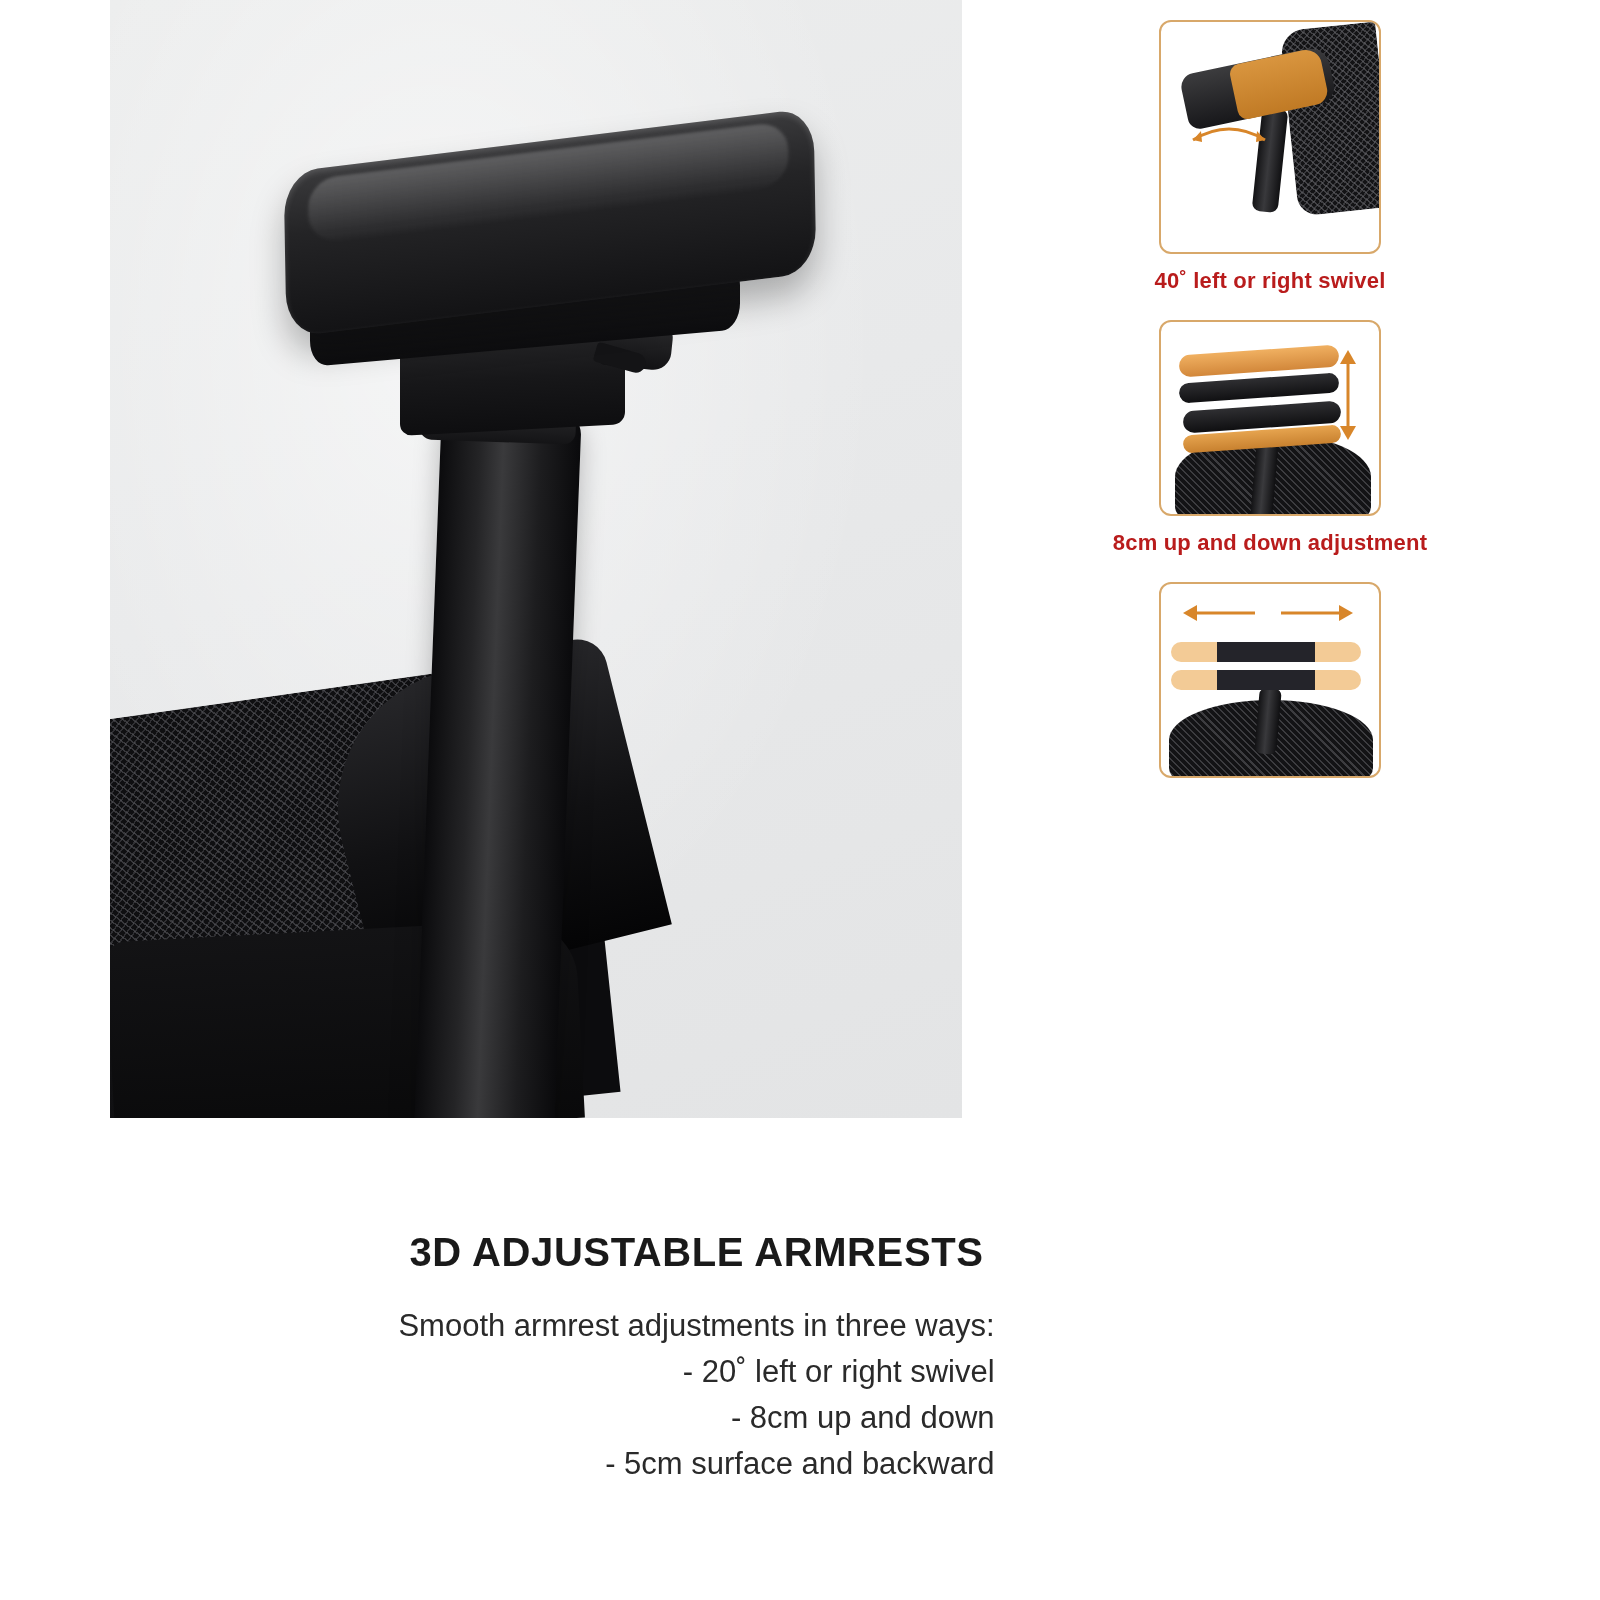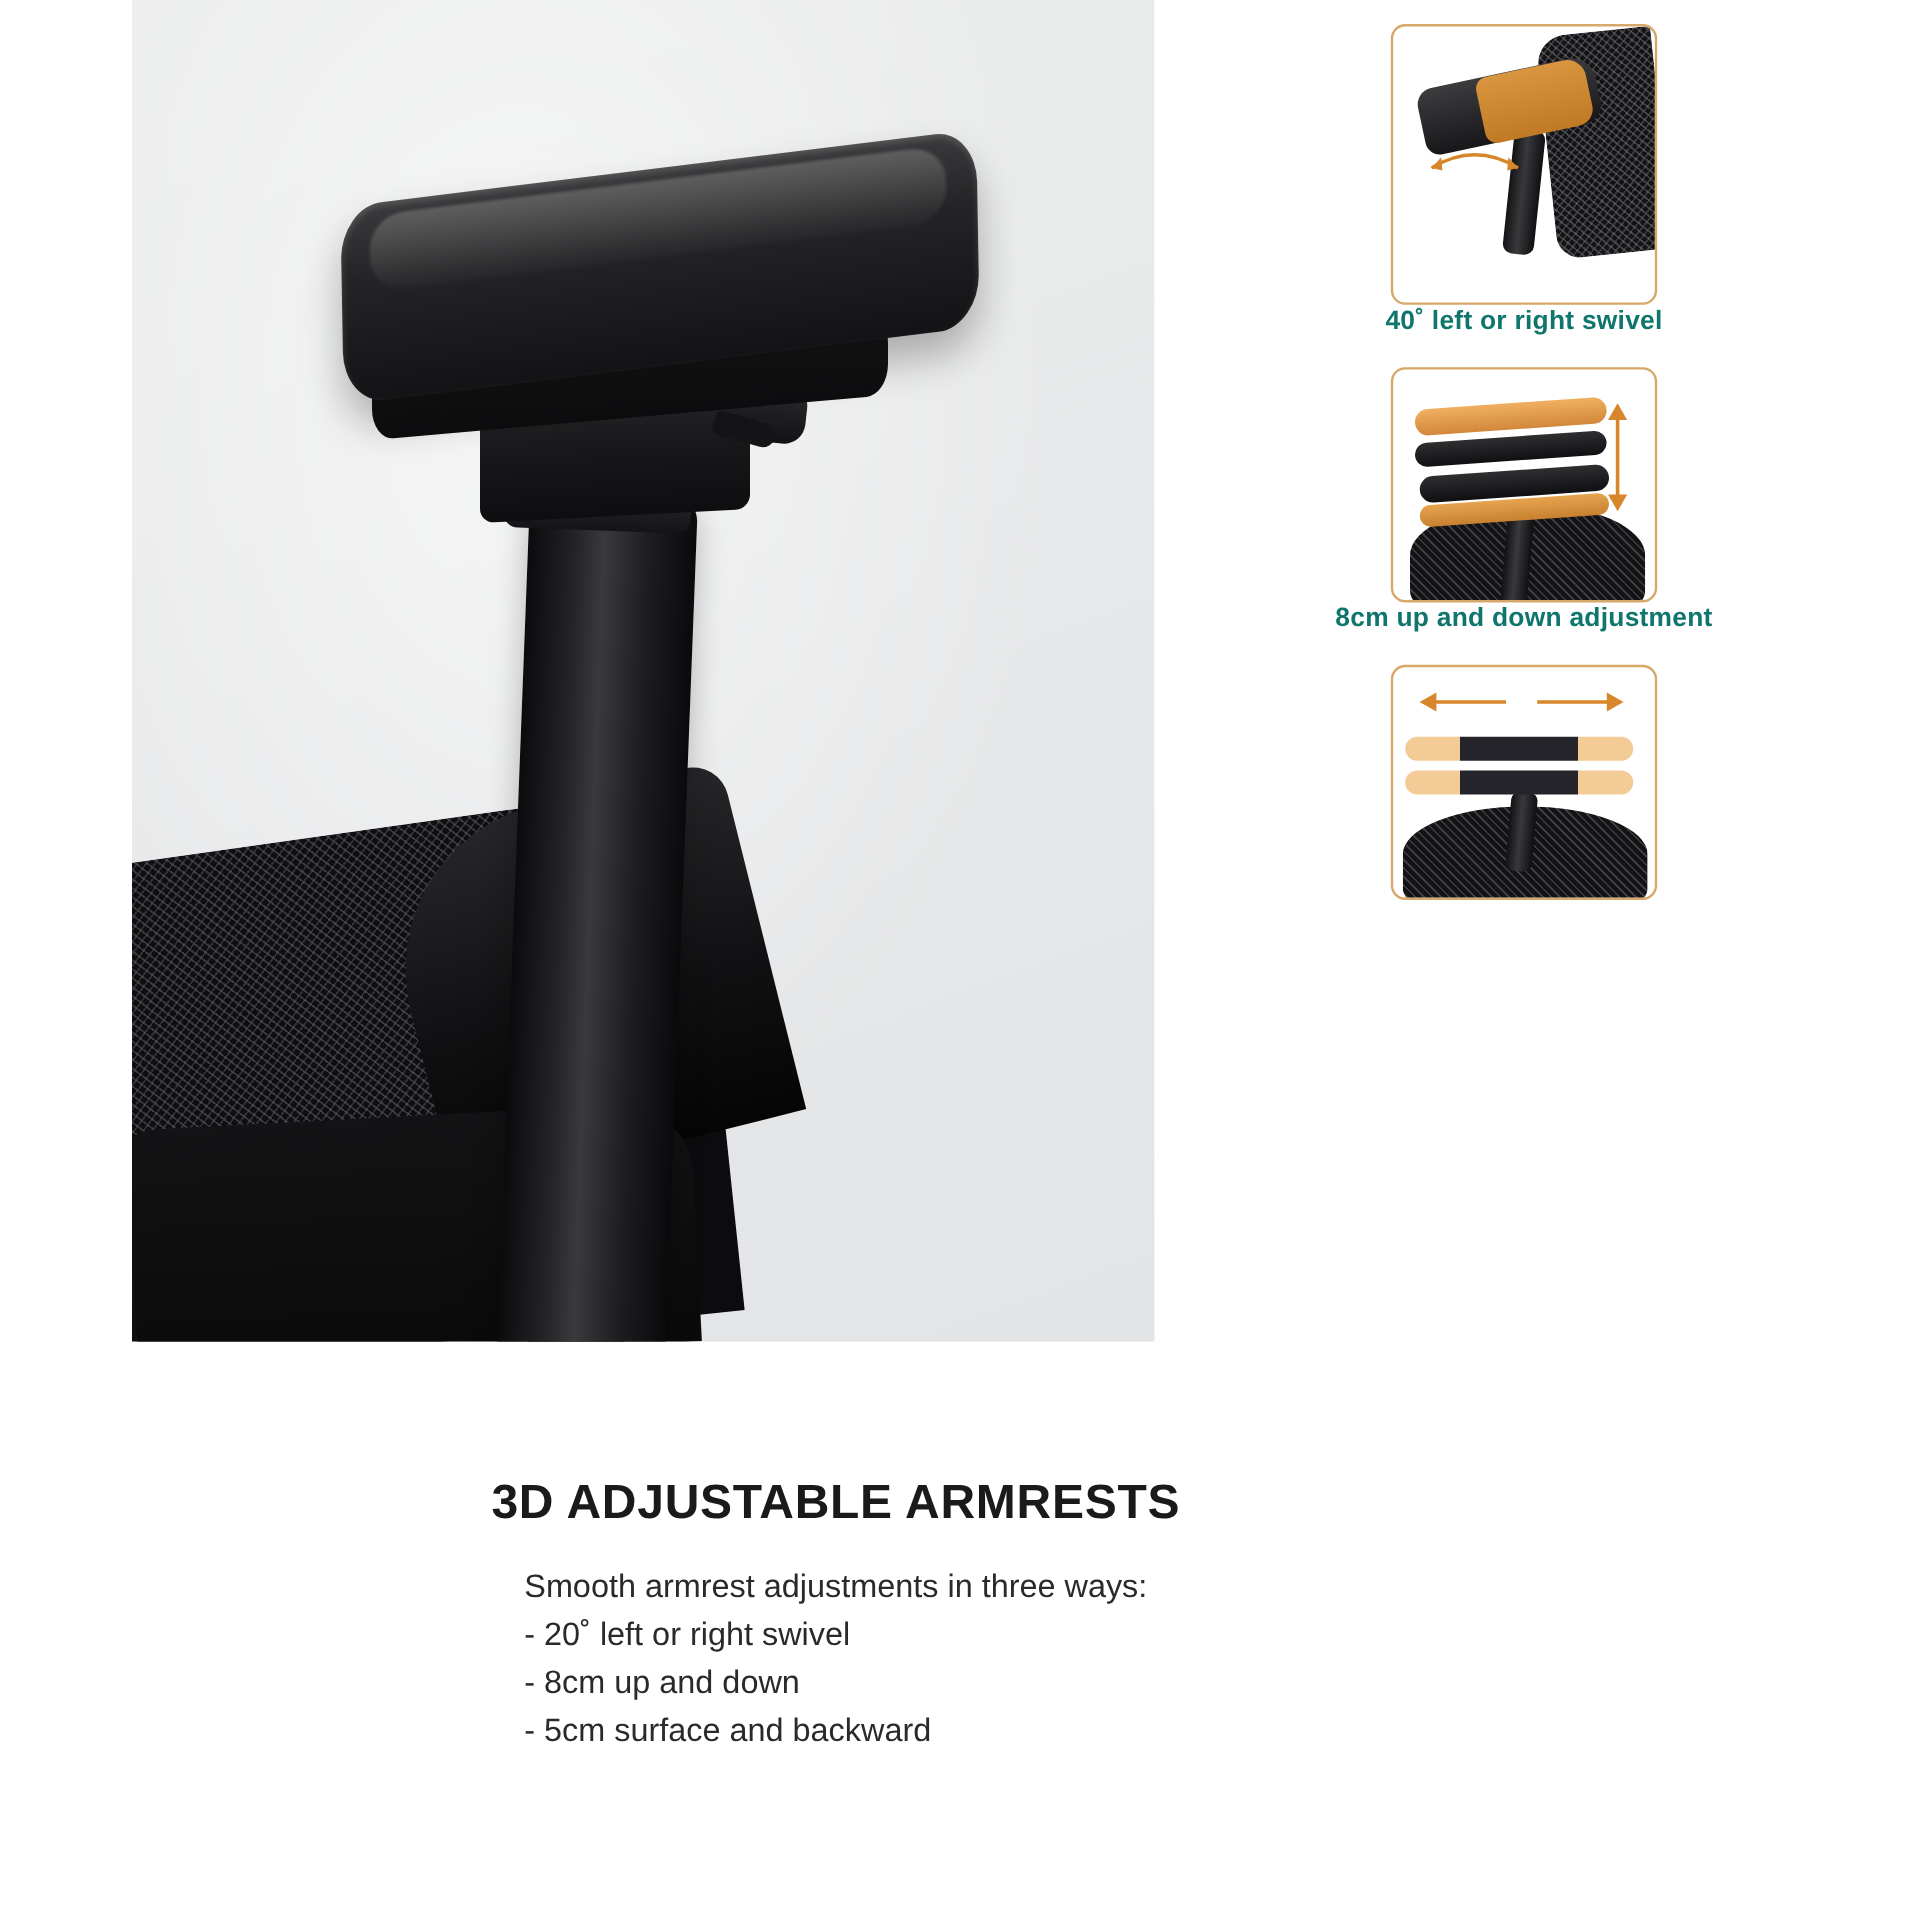--- a/index.html
+++ b/index.html
@@ -197,24 +197,25 @@
     height: 230px;
     margin: 0 auto;
     border: 2px solid #d8a86a;
     border-radius: 12px;
     position: relative;
     overflow: hidden;
     background: #ffffff;
   }
   .thumb.short { height: 192px; }
   .feature-caption {
+    margin-top: 14px;
     font-size: 22px;
     font-weight: bold;
     letter-spacing: 0.2px;
-    color: #0f766e;
+    color: #b91c1c;
   }
 
   
   .t1-pad {
     position: absolute;
     left: 22px; top: 38px;
     width: 150px; height: 56px;
     background: linear-gradient(180deg, #3c3c3e, #17171a);
     border-radius: 14px 20px 16px 12px;
     transform: rotate(-12deg);
@@ -382,22 +383,22 @@
   }
   .headline {
     font-size: 40px;
     font-weight: bold;
     letter-spacing: 0.6px;
     color: #1a1a1a;
     margin: 0 0 28px 0;
   }
   .body-block {
     display: inline-block;
-    text-align: left;
-    font-size: 27px;
+    text-align: right;
+    font-size: 31px;
     line-height: 1.48;
     color: #2a2a2a;
   }
   .body-block div { white-space: pre; }
 </style>
 </head>
 <body>
 
 <div class="top-area">
 

